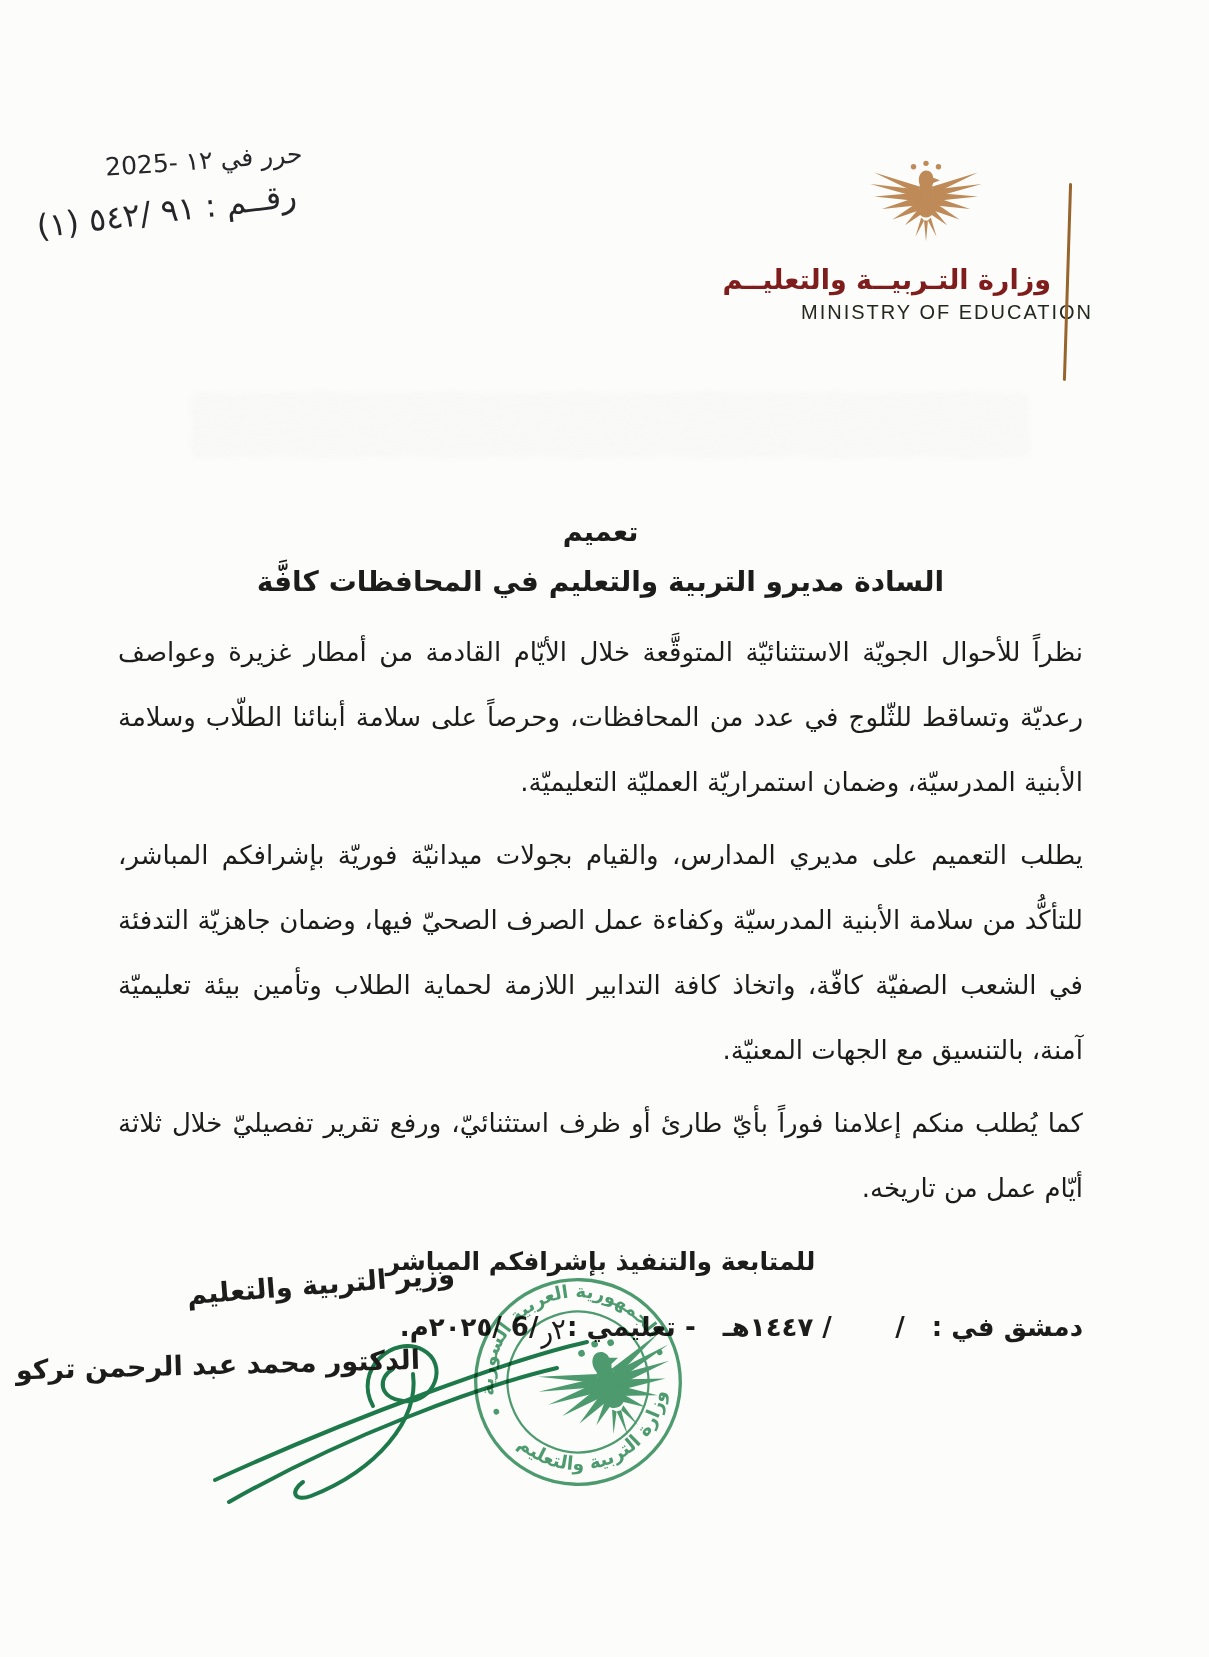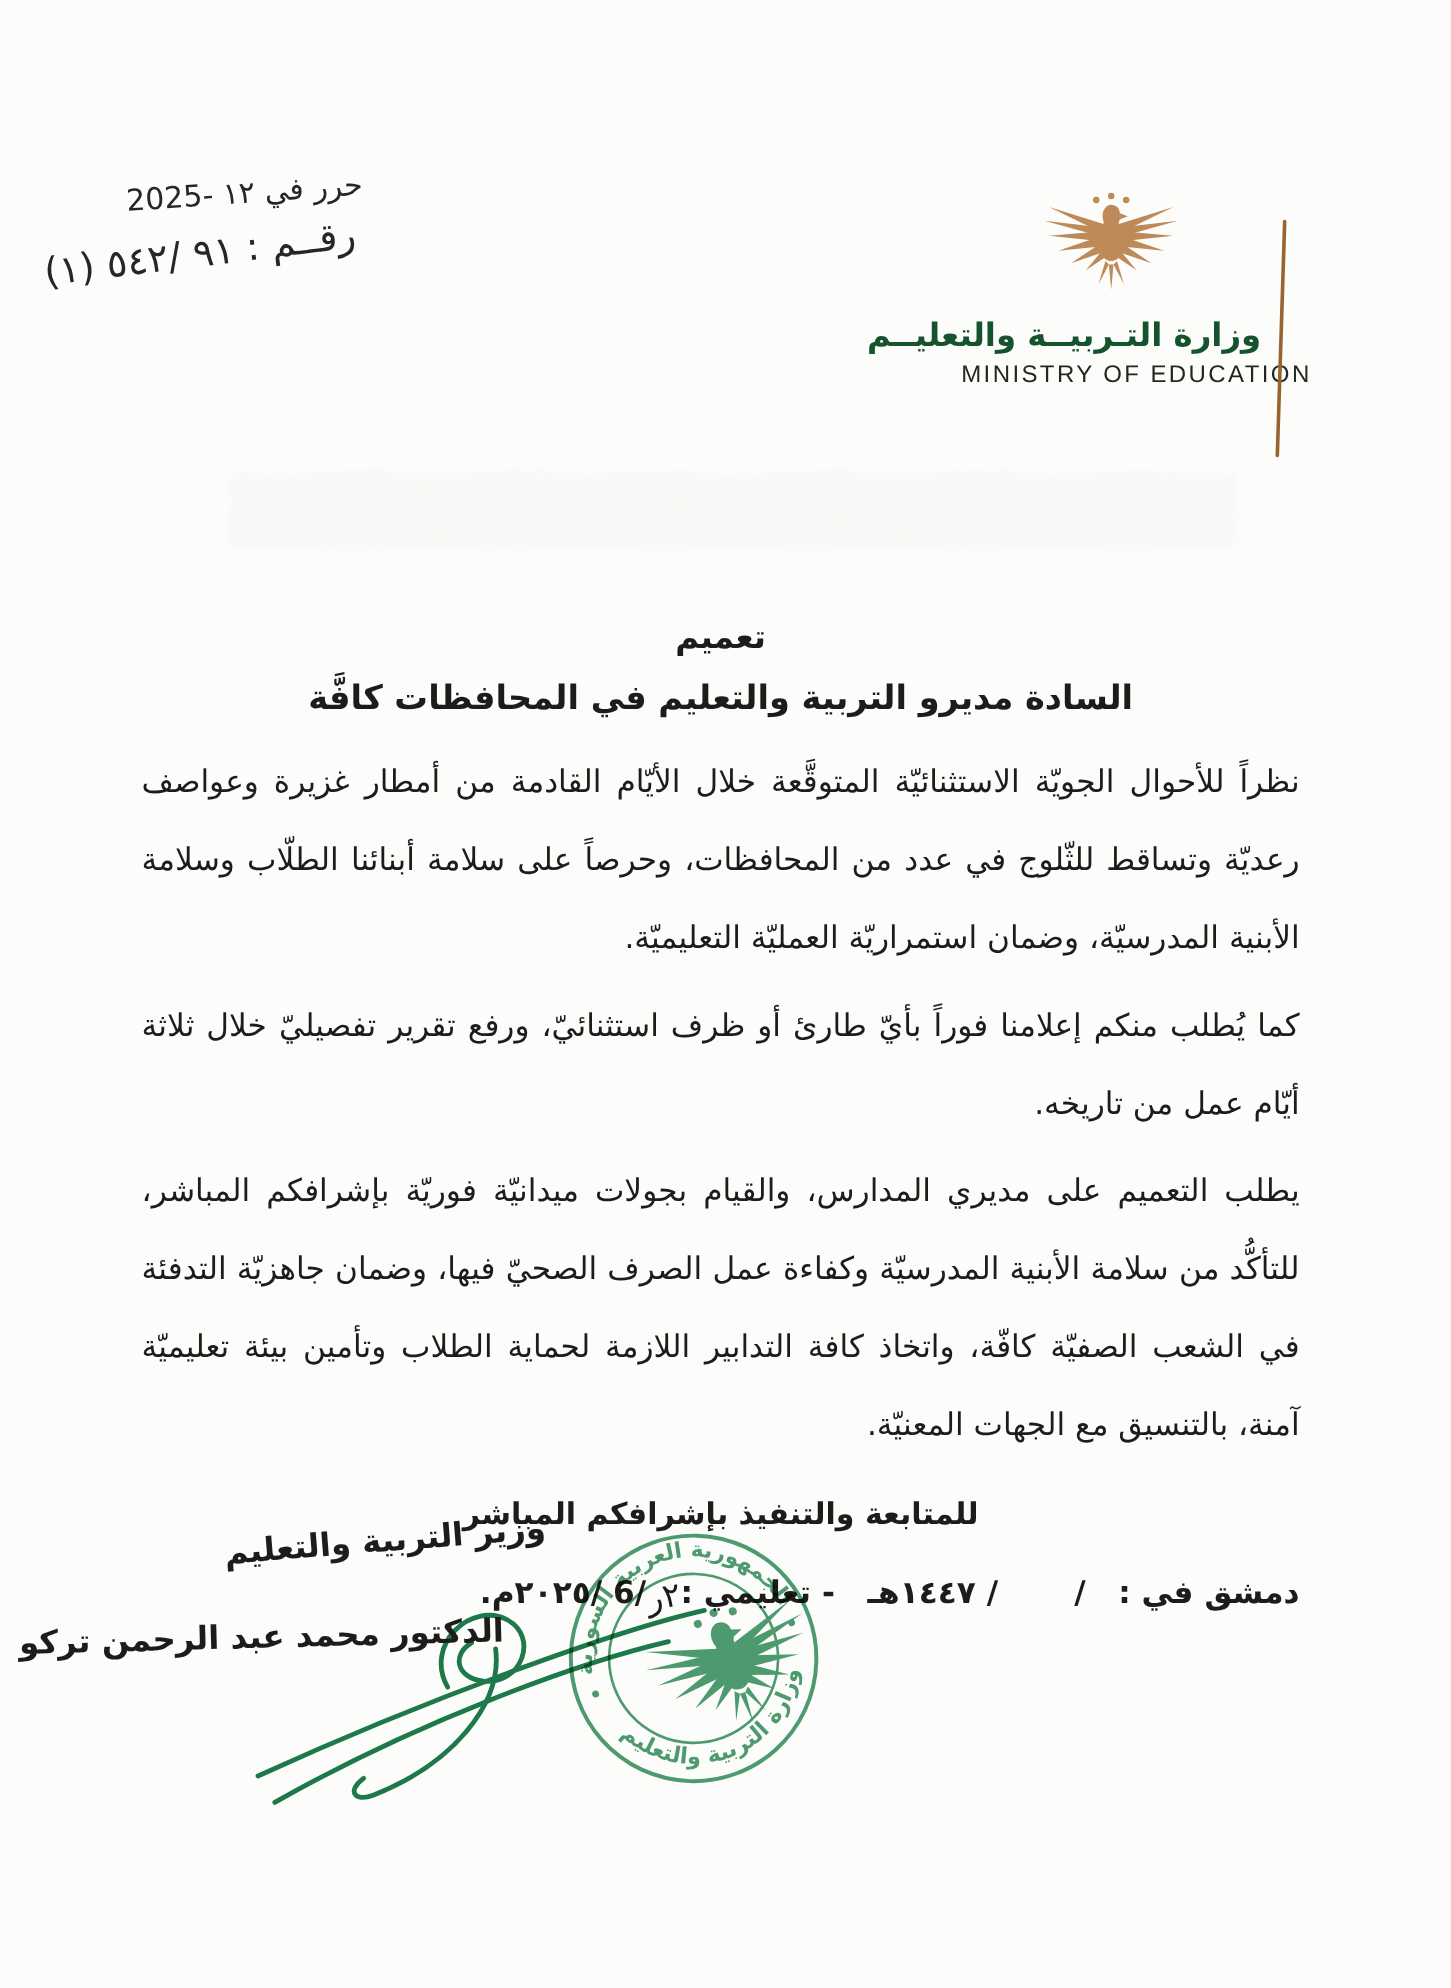--- a/index.html
+++ b/index.html
@@ -12,21 +12,21 @@
     font-family:"DejaVu Sans","Liberation Sans",sans-serif;
     color:#1c1c1a;
   }
   
   .hw{position:absolute;direction:rtl;color:#26262a;white-space:nowrap;}
   .hw1{left:105px;top:146px;font-size:25px;transform:rotate(-4deg);letter-spacing:1px;}
   .hw2{left:36px;top:192px;font-size:32px;transform:rotate(-7deg);letter-spacing:2px;}
   
   .logo{position:absolute;right:158px;top:160px;width:250px;text-align:center;}
   .logo .eagle-svg{width:118px;height:92px;display:block;margin:0 auto 12px 66px;}
-  .ministry-ar{font-size:27px;font-weight:bold;color:#14532d;direction:rtl;letter-spacing:0px;white-space:nowrap;text-align:right;}
+  .ministry-ar{font-size:27px;font-weight:bold;color:#7f1d1d;direction:rtl;letter-spacing:0px;white-space:nowrap;text-align:right;}
   .ministry-en{font-size:20px;color:#23281f;letter-spacing:2px;margin-top:6px;font-family:"Liberation Sans",sans-serif;white-space:nowrap;}
   .gold-rule{position:absolute;left:1066px;top:183px;width:3px;height:198px;background:#96642c;transform:rotate(1.8deg);border-radius:2px;}
   
   .watermark{
     position:absolute;left:190px;top:392px;width:840px;height:66px;
     background:
       repeating-linear-gradient(94deg, rgba(140,140,138,.10) 0 2px, rgba(255,255,255,0) 2px 6px),
       repeating-linear-gradient(176deg, rgba(150,150,148,.06) 0 3px, rgba(255,255,255,0) 3px 9px);
     filter:blur(2.5px);opacity:.55;border-radius:8px;
   }
@@ -86,22 +86,22 @@
     <div class="ministry-en">MINISTRY OF EDUCATION</div>
   </div>
   <div class="gold-rule"></div>
 
   <div class="watermark"></div>
 
   <div class="letter">
     <h1 class="doc-title">تعميم</h1>
     <div class="addressee">السادة مديرو التربية والتعليم في المحافظات كافَّة</div>
     <p class="para">نظراً للأحوال الجويّة الاستثنائيّة المتوقَّعة خلال الأيّام القادمة من أمطار غزيرة وعواصف رعديّة وتساقط للثّلوج في عدد من المحافظات، وحرصاً على سلامة أبنائنا الطلّاب وسلامة الأبنية المدرسيّة، وضمان استمراريّة العمليّة التعليميّة.</p>
+    <p class="para">يطلب التعميم على مديري المدارس، والقيام بجولات ميدانيّة فوريّة بإشرافكم المباشر، للتأكُّد من سلامة الأبنية المدرسيّة وكفاءة عمل الصرف الصحيّ فيها، وضمان جاهزيّة التدفئة في الشعب الصفيّة كافّة، واتخاذ كافة التدابير اللازمة لحماية الطلاب وتأمين بيئة تعليميّة آمنة، بالتنسيق مع الجهات المعنيّة.</p>
     <p class="para">كما يُطلب منكم إعلامنا فوراً بأيّ طارئ أو ظرف استثنائيّ، ورفع تقرير تفصيليّ خلال ثلاثة أيّام عمل من تاريخه.</p>
-    <p class="para">يطلب التعميم على مديري المدارس، والقيام بجولات ميدانيّة فوريّة بإشرافكم المباشر، للتأكُّد من سلامة الأبنية المدرسيّة وكفاءة عمل الصرف الصحيّ فيها، وضمان جاهزيّة التدفئة في الشعب الصفيّة كافّة، واتخاذ كافة التدابير اللازمة لحماية الطلاب وتأمين بيئة تعليميّة آمنة، بالتنسيق مع الجهات المعنيّة.</p>
     <p class="closing">للمتابعة والتنفيذ بإشرافكم المباشر</p>
     <p class="dateline"><span>دمشق في :   /       / ١٤٤٧هـ   - تعليمي :</span><span class="hw-day">٢ر</span><span>/6 /٢٠٢٥م.</span></p>
   </div>
 
   <div class="sig-role">وزير التربية والتعليم</div>
   <div class="sig-name">الدكتور محمد عبد الرحمن تركو</div>
 
   <svg class="stamp" viewBox="0 0 200 200">
     <g stroke="#2e8b57" fill="none">
       <circle cx="100" cy="100" r="93" stroke-width="3"></circle>

